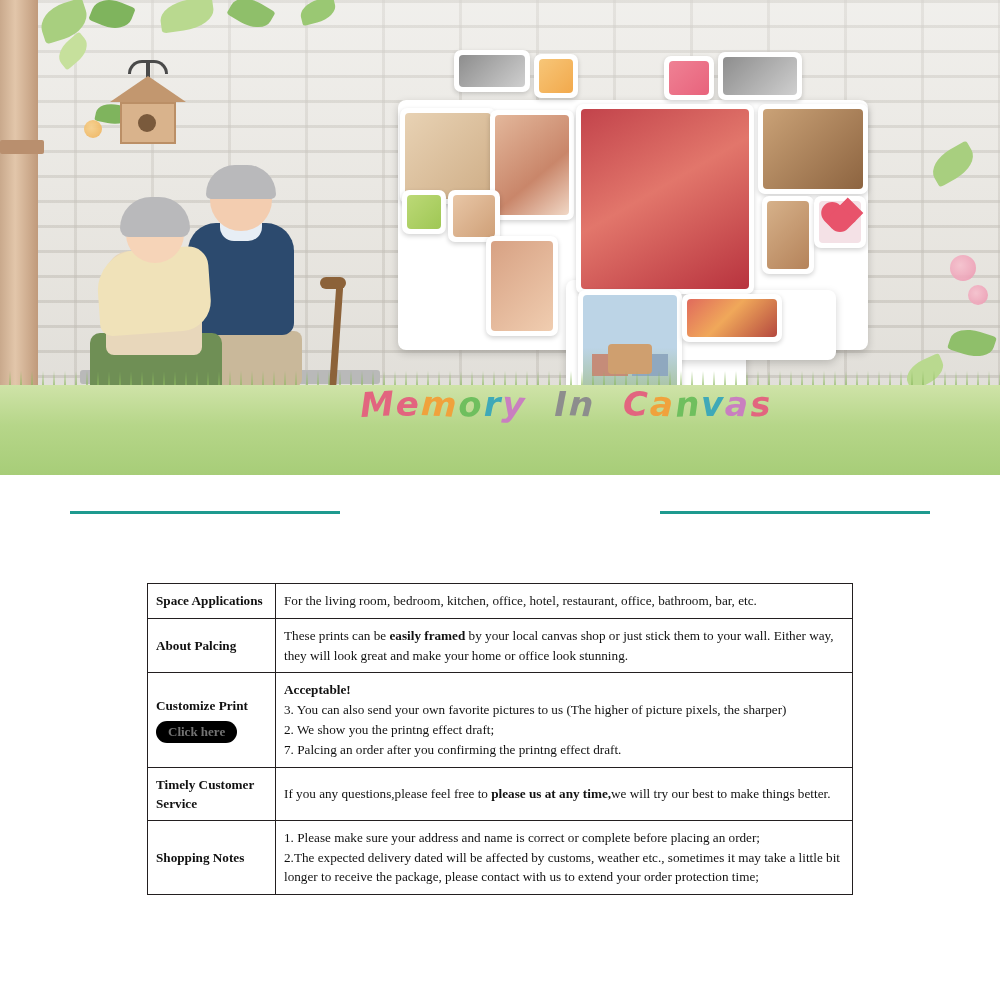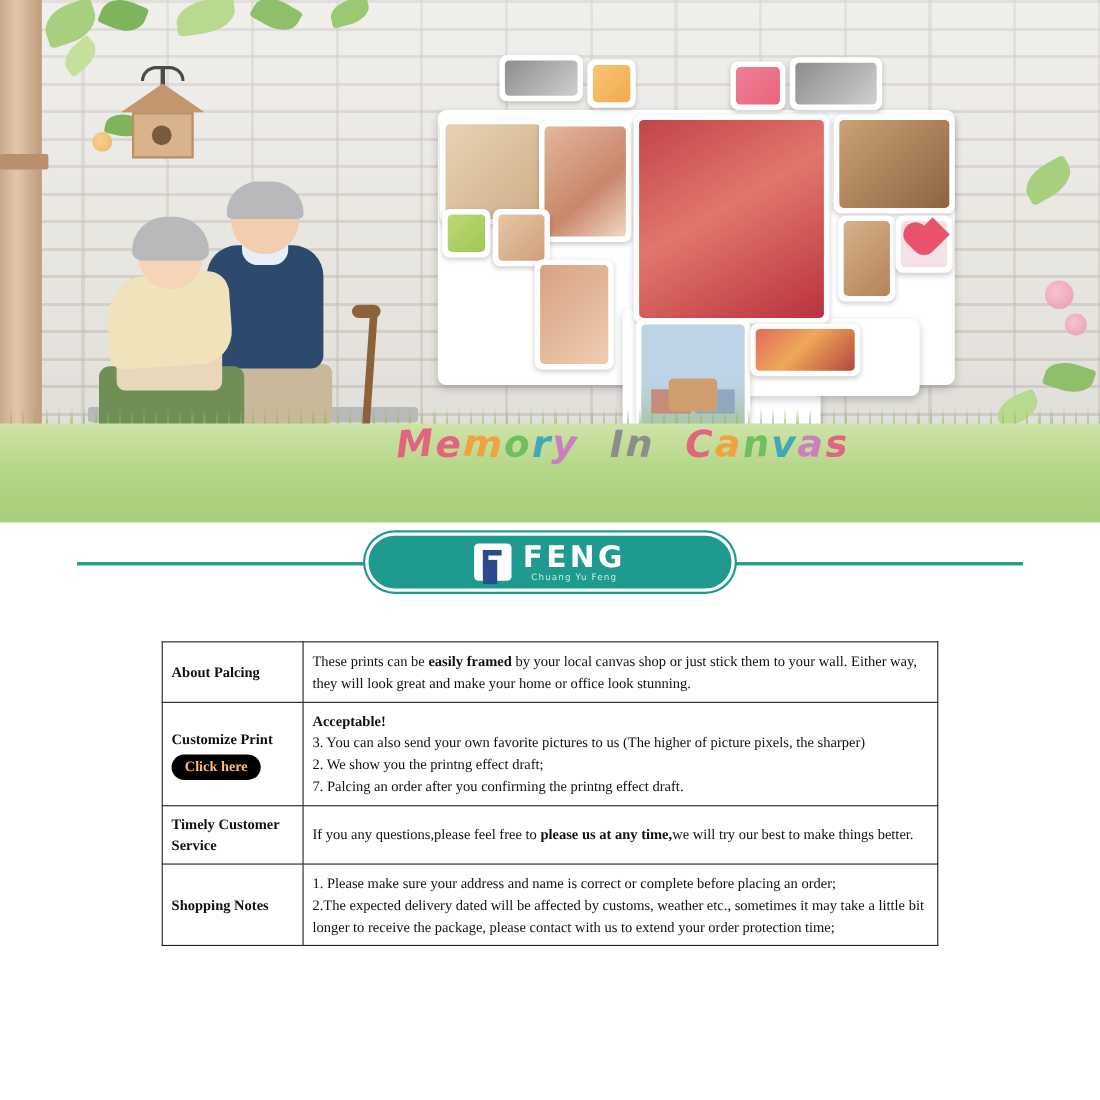--- a/index.html
+++ b/index.html
@@ -247,21 +247,21 @@
   td.label {
     width:128px;
     font-weight:700;
     padding-left:8px;
     font-size:13.4px;
   }
   td.desc { padding-left:10px; padding-right:10px; }
   .click-here {
     display:inline-block;
     margin-top:5px;
-    background:#000; color:#fdba74;
+    background:#000; color:#737373;
     border-radius:12px;
     padding:2px 12px;
     font-size:13px;
     font-family:"Liberation Serif", serif;
   }
   .strong { font-weight:700; }
   td.desc.tight { line-height:1.5; }
 </style>
 </head>
 <body>
@@ -381,31 +381,30 @@
   <div class="grass"></div>
 
   <div class="memory-title" id="memory-title"><span style="color: rgb(226, 101, 127); transform: rotate(-3deg);">M</span><span style="color: rgb(226, 101, 127); transform: rotate(0deg);">e</span><span style="color: rgb(240, 162, 60); transform: rotate(3deg);">m</span><span style="color: rgb(111, 191, 94); transform: rotate(-3deg);">o</span><span style="color: rgb(63, 169, 184); transform: rotate(0deg);">r</span><span style="color: rgb(201, 127, 192); transform: rotate(3deg);">y</span><span style="color: rgb(0, 0, 0); transform: rotate(-3deg);">&nbsp;&nbsp;</span><span style="color: rgb(141, 141, 141); transform: rotate(0deg);">I</span><span style="color: rgb(141, 141, 141); transform: rotate(3deg);">n</span><span style="color: rgb(0, 0, 0); transform: rotate(-3deg);">&nbsp;&nbsp;</span><span style="color: rgb(226, 101, 127); transform: rotate(0deg);">C</span><span style="color: rgb(240, 162, 60); transform: rotate(3deg);">a</span><span style="color: rgb(111, 191, 94); transform: rotate(-3deg);">n</span><span style="color: rgb(63, 169, 184); transform: rotate(0deg);">v</span><span style="color: rgb(201, 127, 192); transform: rotate(3deg);">a</span><span style="color: rgb(226, 101, 127); transform: rotate(-3deg);">s</span></div>
 </div>
 
 <div class="info-section">
 
   <div class="logo-row">
     <div class="hr-left"></div>
     <div class="hr-right"></div>
-    <div class="logo-pill">
-      <div class="logo-mark"></div>
-      <div class="logo-textwrap">
-        <div class="logo-text">FENG</div>
-        <div class="logo-sub">Chuang Yu Feng</div>
-      </div>
-    </div>
   </div>
 
   <table class="info-table">
     <tbody id="info-tbody">
+        <tr>
+          <td class="label">
+            <div>Space Applications</div>
+          </td>
+          <td class="desc tight"><span>For the living room, bedroom, kitchen, office, hotel, restaurant, office, bathroom, bar, etc.</span></td>
+        </tr>
         <tr>
           <td class="label">
             <div>About Palcing</div>
           </td>
           <td class="desc tight"><span>These prints can be </span><span class="strong">easily framed</span><span> by your local canvas shop or just stick them to your wall. Either way, they will look great and make your home or office look stunning.</span></td>
         </tr>
         <tr>
           <td class="label"><div>Customize Print</div><span class="click-here">Click here</span></td>
           <td class="desc tight"><span class="strong">Acceptable!</span><br><span>3. You can also send your own favorite pictures to us (The higher of picture pixels, the sharper)</span><br><span>2. We show you the printng effect draft;</span><br><span>7. Palcing an order after you confirming the printng effect draft.</span></td>
         </tr>

